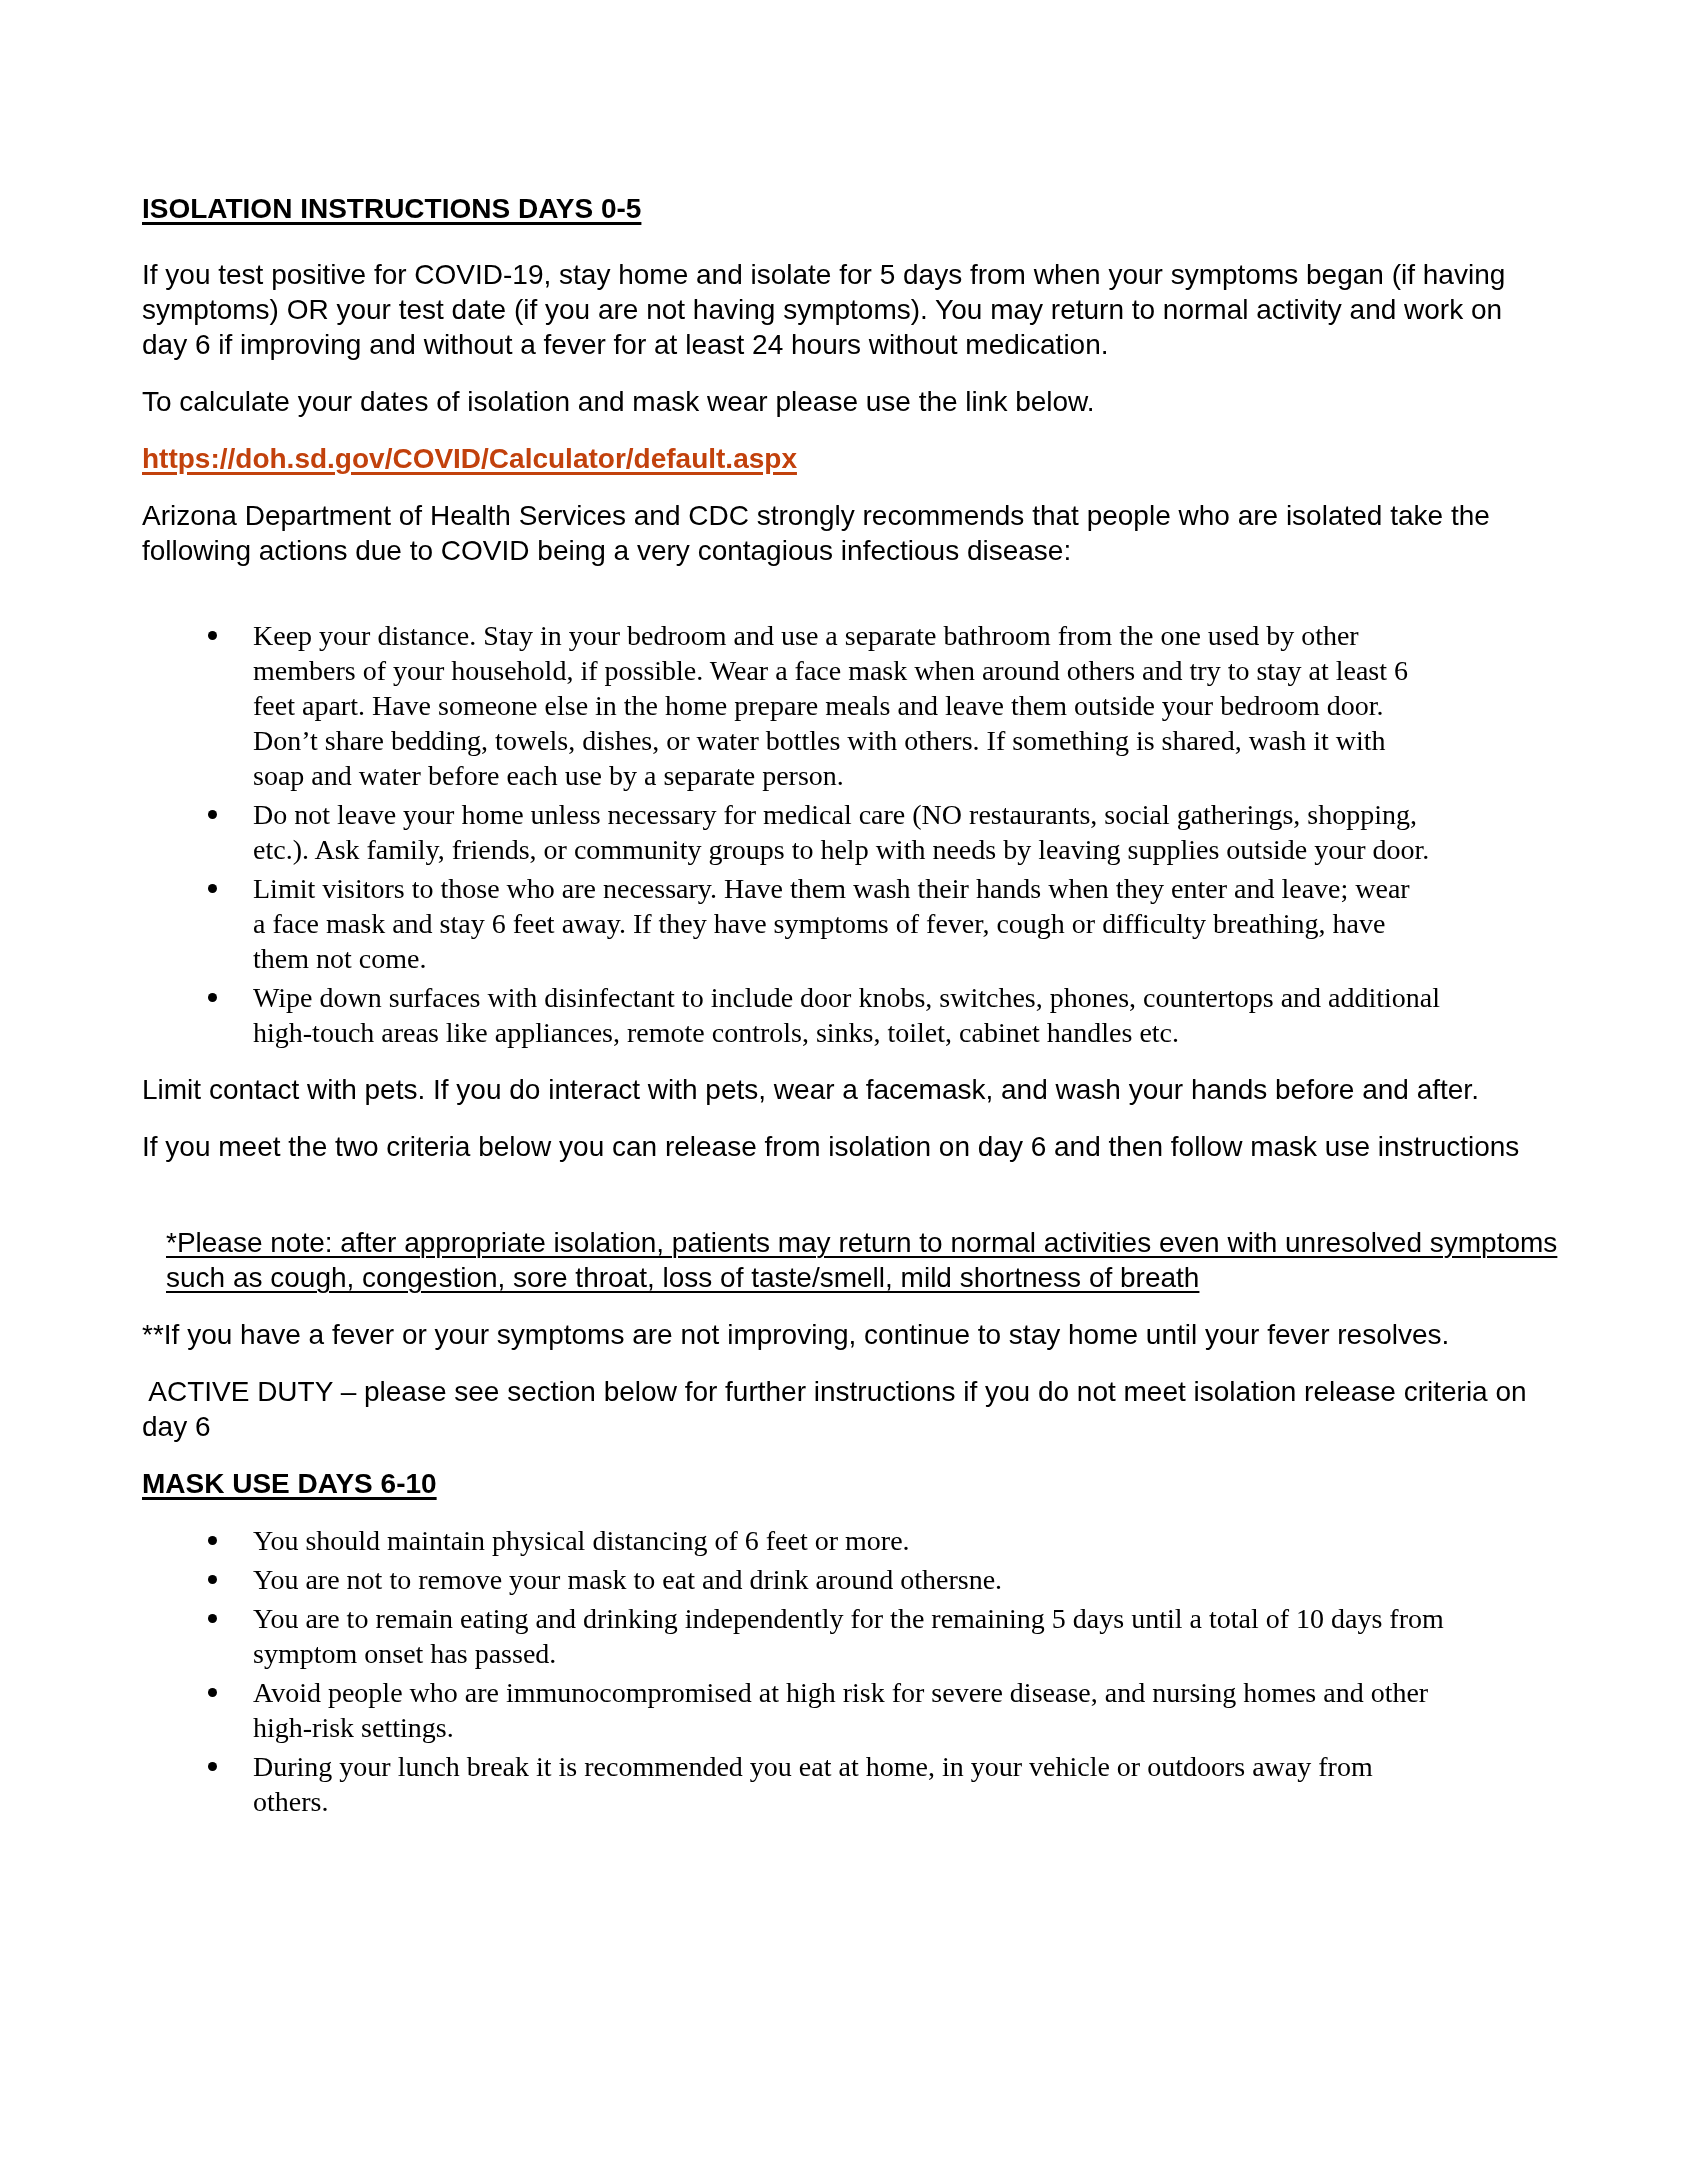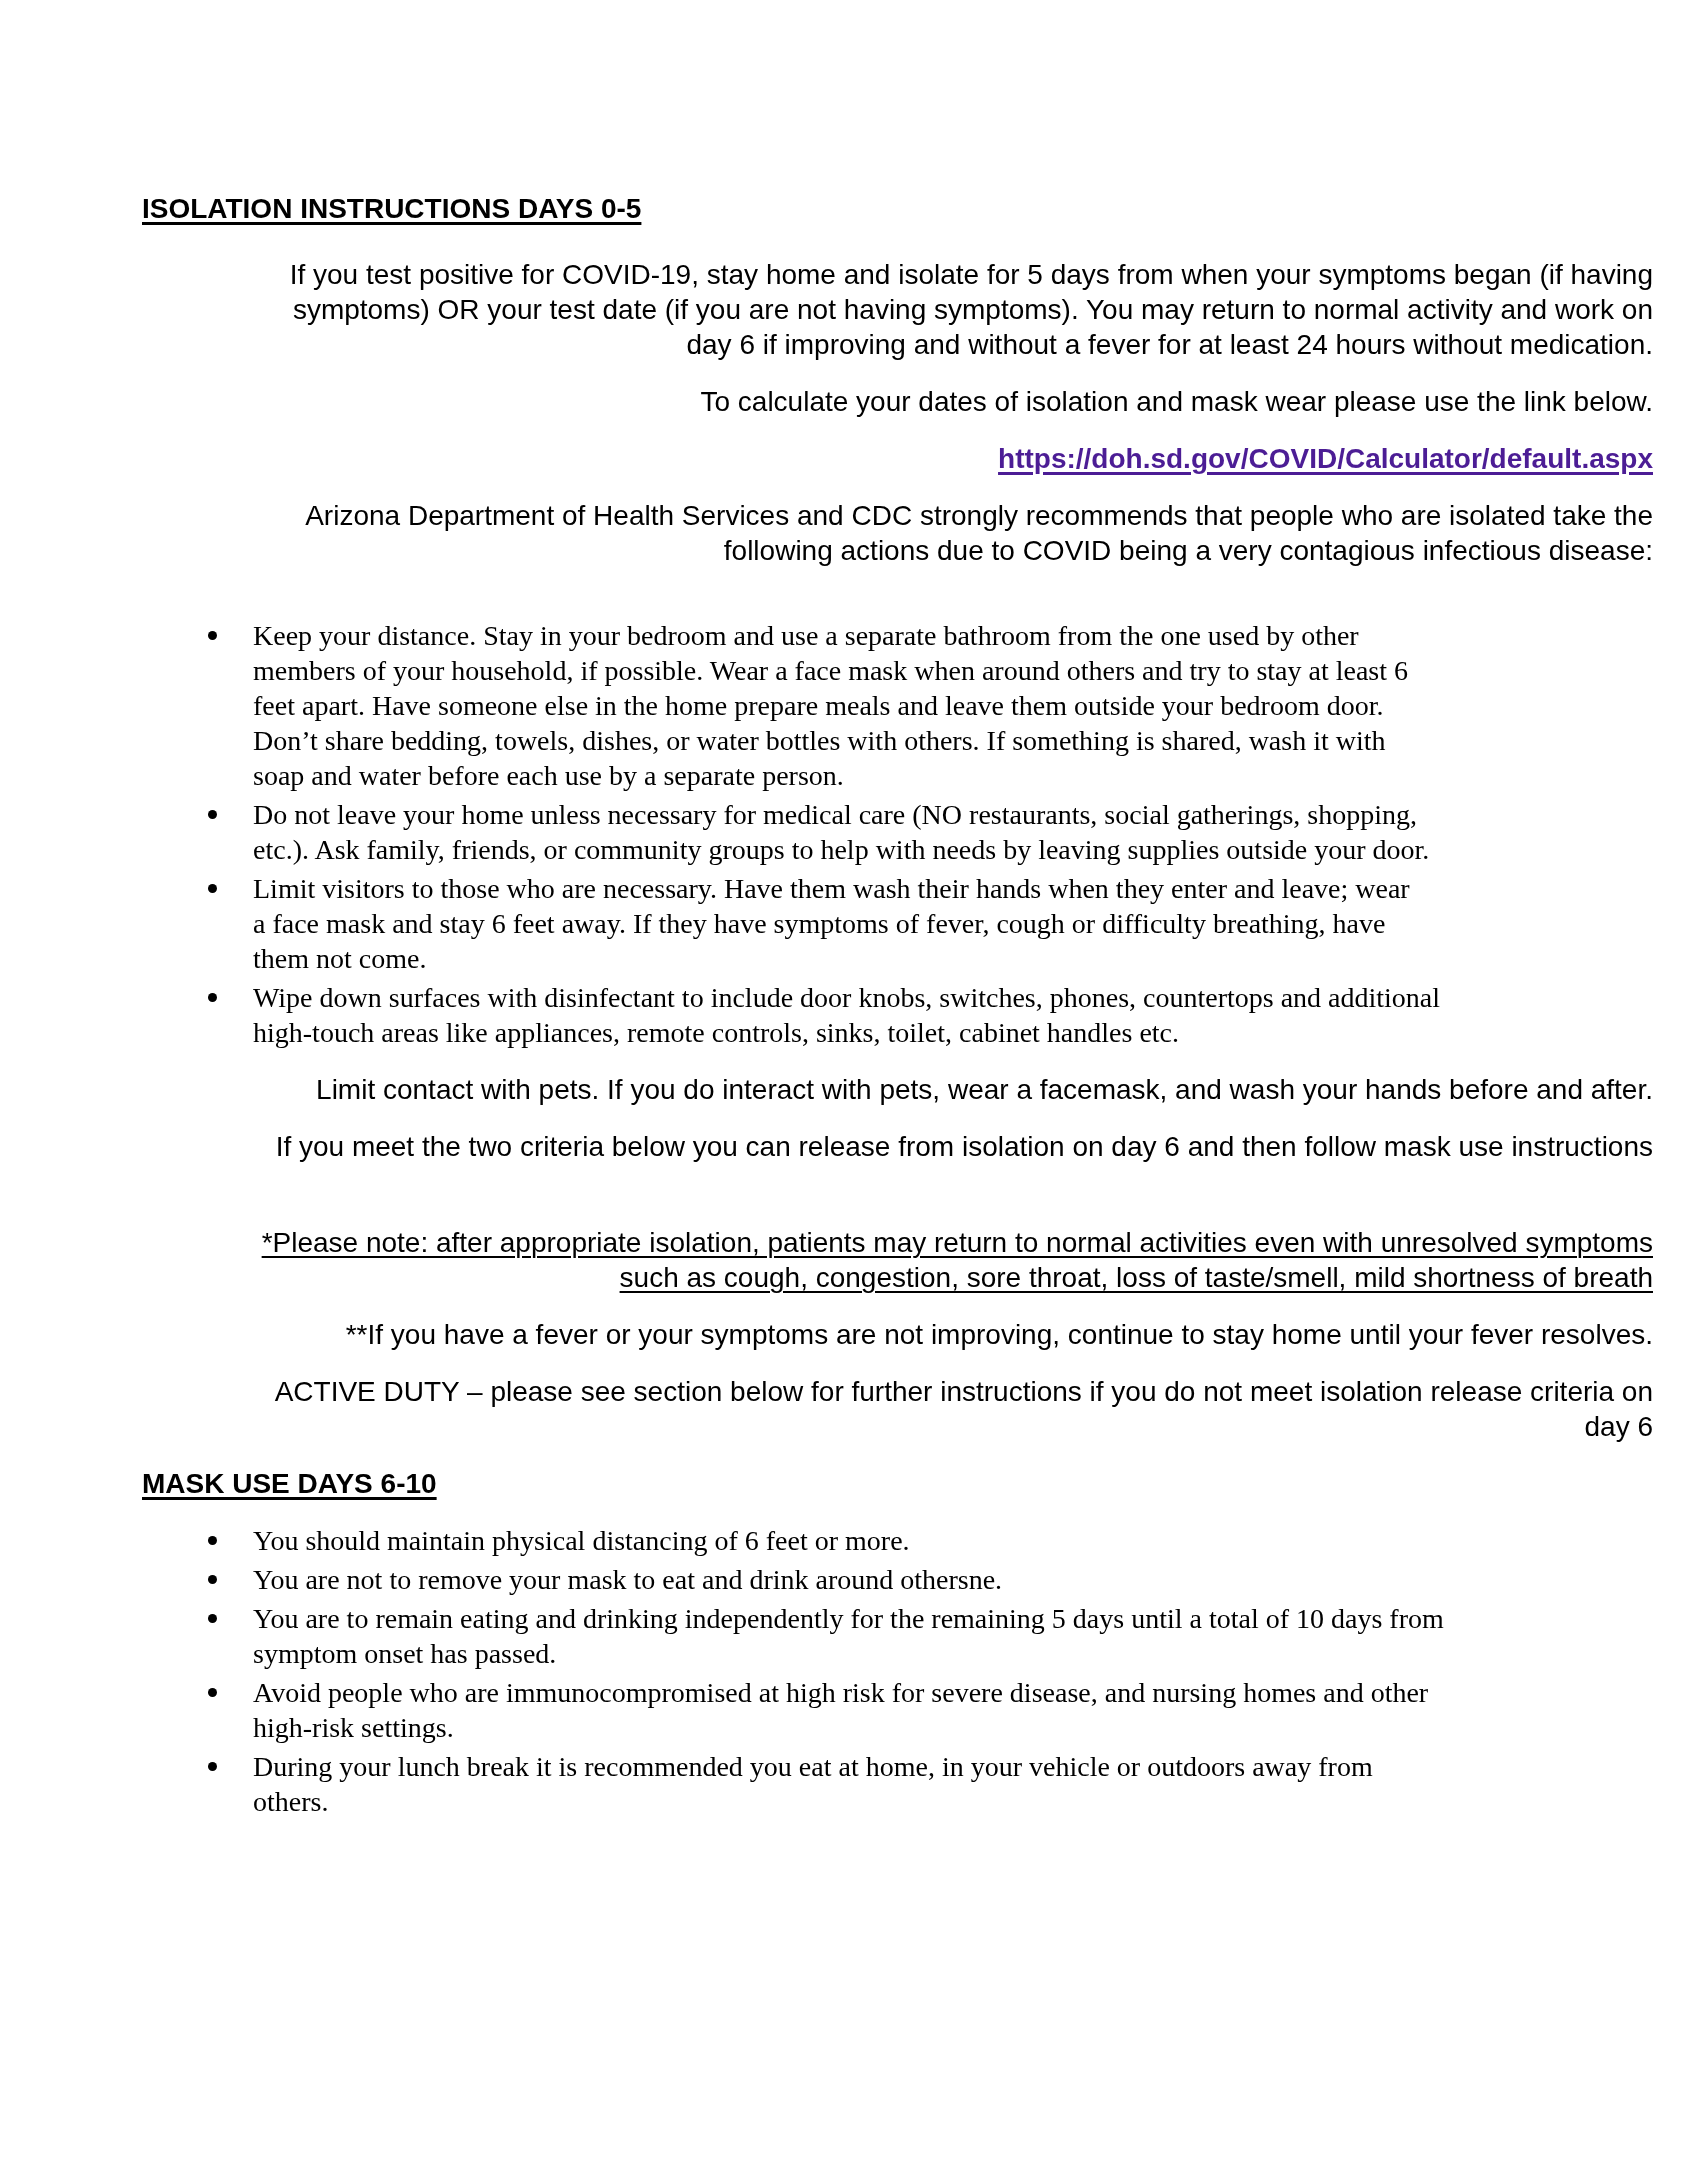--- a/index.html
+++ b/index.html
@@ -32,24 +32,23 @@
     text-decoration-thickness: 3px;
     text-underline-offset: 4px;
     font-size: 28px;
     margin: 0 0 22px 0;
   }
   .heading.first {
     margin-bottom: 31px;
   }
   .para {
     margin: 0 0 22px 0;
-    text-align: right;
   }
   .doc-link {
-    color: #4c1d95;
+    color: #c2410c;
     font-weight: bold;
     text-decoration: underline;
     text-decoration-thickness: 3px;
     text-underline-offset: 4px;
     cursor: pointer;
   }
   .underlined {
     text-decoration: underline;
     text-decoration-thickness: 2px;
     text-underline-offset: 4px;

